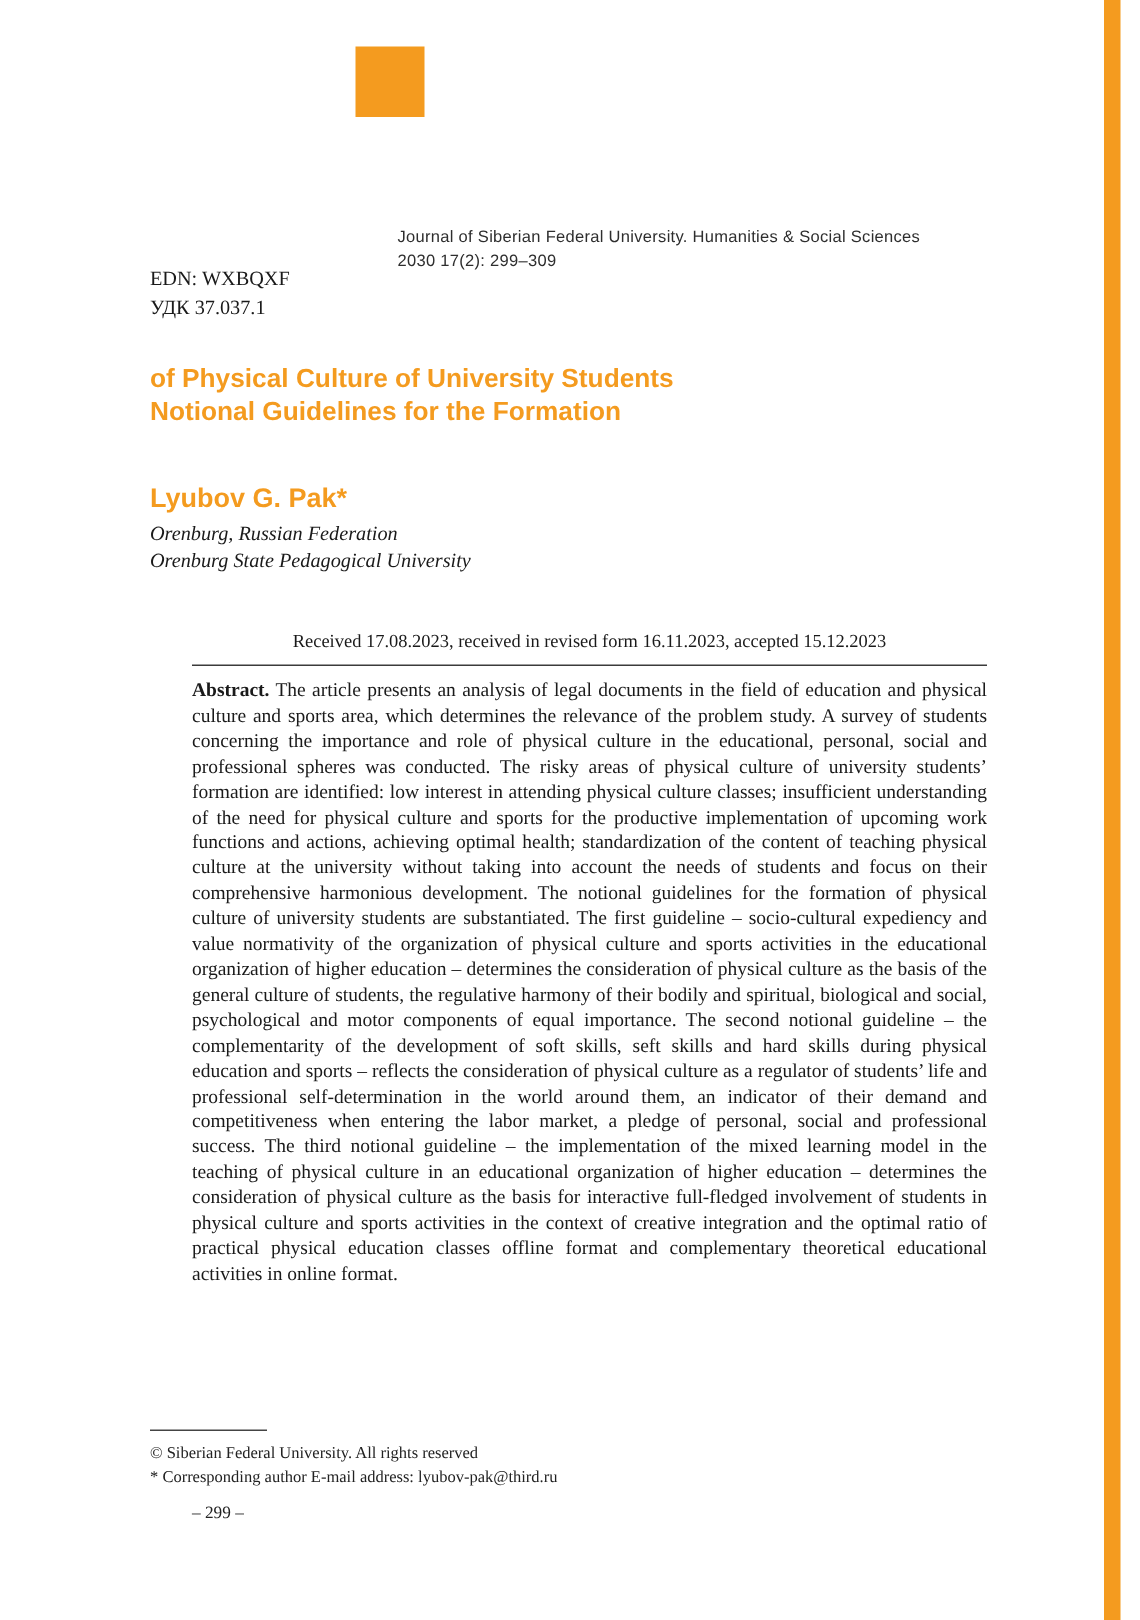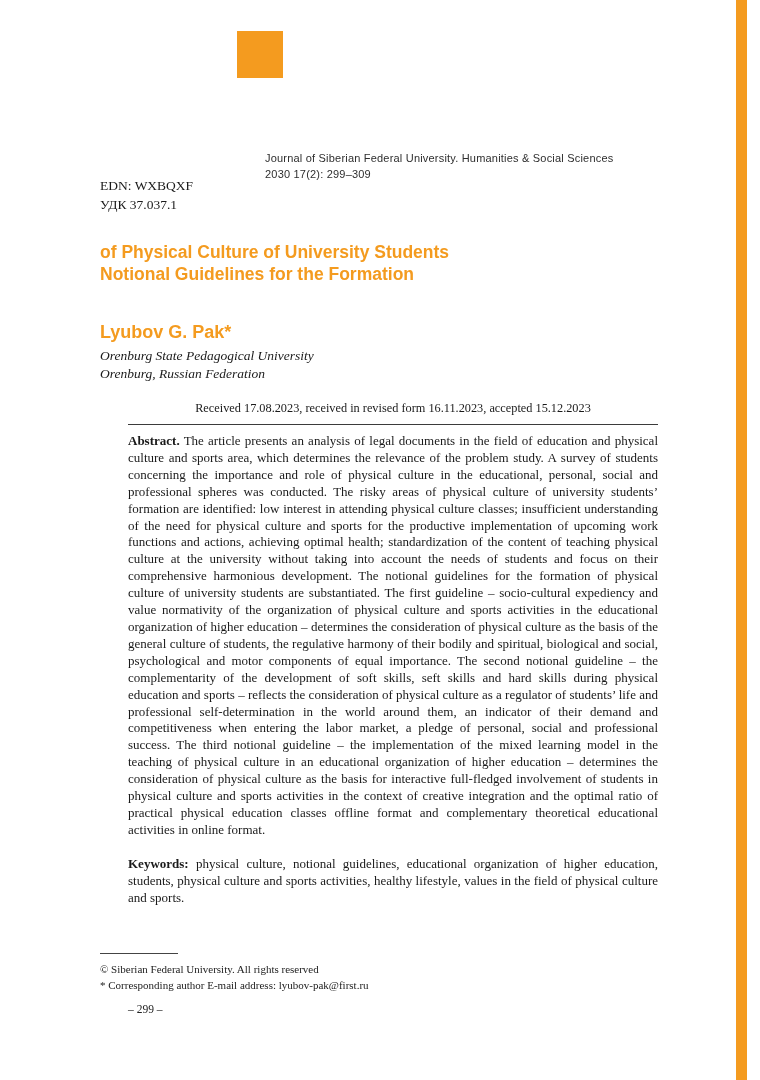--- a/index.html
+++ b/index.html
@@ -52,21 +52,21 @@
     color: var(--accent);
   }
   .affiliation {
     margin-top: 6px;
     font-style: italic; font-size: 13.5px; line-height: 18px;
   }
 
   .indent-block { margin-left: 28px; width: 530px; }
 
   .received-note {
-    margin-top: 17px; text-align: center;
+    margin-top: 36px; text-align: center;
     font-size: 12.3px; line-height: 16px;
   }
   .divider {
     margin-top: 8px; border-top: 1.2px solid #3b3b3b; height: 0;
   }
   .abstract-paragraph {
     margin-top: 8px;
     font-size: 13px; line-height: 16.9px;
     text-align: justify;
   }
@@ -108,35 +108,34 @@
     </div>
 
     <h1 class="article-title">
       <div>of Physical Culture of University Students</div>
       <div>Notional Guidelines for the Formation</div>
     </h1>
 
     <div class="author-name">Lyubov G. Pak*</div>
 
     <div class="affiliation">
+      <div>Orenburg, Russian Federation</div>
       <div>Orenburg State Pedagogical University</div>
-      <div>Orenburg, Russian Federation</div>
     </div>
 
     <div class="indent-block received-note">Received 17.08.2023, received in revised form 16.11.2023, accepted 15.12.2023</div>
 
     <div class="indent-block divider"></div>
 
     <p class="indent-block abstract-paragraph"><span class="lead">Abstract.</span> <span>The article presents an analysis of legal documents in the field of education and physical culture and sports area, which determines the relevance of the problem study. A survey of students concerning the importance and role of physical culture in the educational, personal, social and professional spheres was conducted. The risky areas of physical culture of university students’ formation are identified: low interest in attending physical culture classes; insufficient understanding of the need for physical culture and sports for the productive implementation of upcoming work functions and actions, achieving optimal health; standardization of the content of teaching physical culture at the university without taking into account the needs of students and focus on their comprehensive harmonious development. The notional guidelines for the formation of physical culture of university students are substantiated. The first guideline – socio-cultural expediency and value normativity of the organization of physical culture and sports activities in the educational organization of higher education – determines the consideration of physical culture as the basis of the general culture of students, the regulative harmony of their bodily and spiritual, biological and social, psychological and motor components of equal importance. The second notional guideline – the complementarity of the development of soft skills, seft skills and hard skills during physical education and sports – reflects the consideration of physical culture as a regulator of students’ life and professional self-determination in the world around them, an indicator of their demand and competitiveness when entering the labor market, a pledge of personal, social and professional success. The third notional guideline – the implementation of the mixed learning model in the teaching of physical culture in an educational organization of higher education – determines the consideration of physical culture as the basis for interactive full-fledged involvement of students in physical culture and sports activities in the context of creative integration and the optimal ratio of practical physical education classes offline format and complementary theoretical educational activities in online format.</span></p>
 
-    <p class="indent-block keywords-paragraph"><span class="lead">Keywords:</span> <span>physical culture, notional guidelines, educational organization of higher education, students, physical culture and sports activities, healthy lifestyle, values in the field of physical culture and sports.</span></p>
 
   </div>
 
   <div class="footnotes">
     <div class="footnote-divider"></div>
     <div class="footnote-line">© Siberian Federal University. All rights reserved</div>
-    <div class="footnote-line">*  Corresponding author E-mail address: lyubov-pak@first.ru</div>
+    <div class="footnote-line">*  Corresponding author E-mail address: lyubov-pak@third.ru</div>
   </div>
 
   <div class="page-number">– 299 –</div>
 
 </div>
 
 </body></html>

